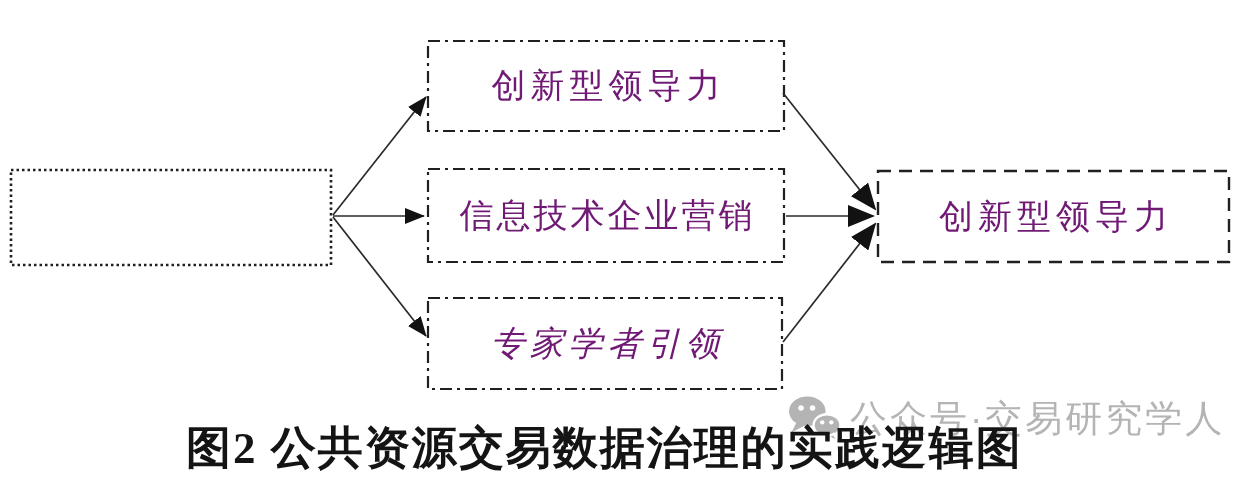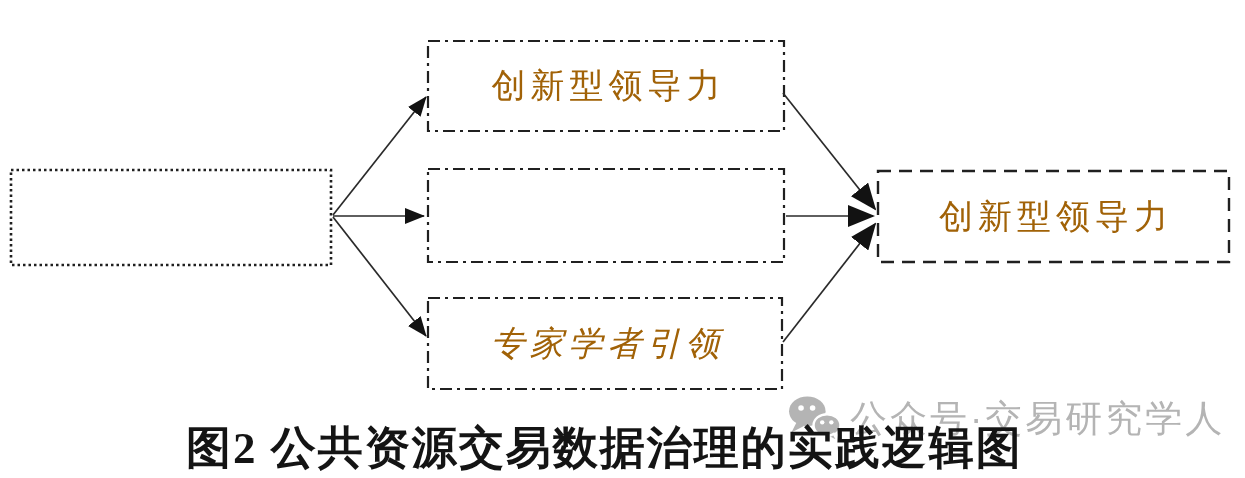--- a/index.html
+++ b/index.html
@@ -21,21 +21,21 @@
     width: 1245px; height: 478px;
     z-index: 1;
   }
   .box-label {
     position: absolute;
     z-index: 2;
     display: flex;
     align-items: center;
     justify-content: center;
     font-size: 34px;
-    color: #a16207;
+    color: #701a75;
     letter-spacing: 5px;
     text-indent: 5px;
     white-space: nowrap;
   }
   .lbl-source    { left: 11px;  top: 170px; width: 320px; height: 95px; }
   .lbl-top       { left: 428px; top: 41px;  width: 356px; height: 90px; }
   .lbl-mid       { left: 428px; top: 169px; width: 356px; height: 93px; letter-spacing: 3px; text-indent: 3px; }
   .lbl-bottom    { left: 428px; top: 298px; width: 354px; height: 91px; font-style: italic; }
   .lbl-outcome   { left: 878px; top: 171px; width: 351px; height: 91px; }
   .watermark {
@@ -89,20 +89,21 @@
     <line x1="333" y1="215" x2="426" y2="97" stroke="#2a2a2a" stroke-width="1.7" marker-end="url(#ahs)"></line>
     <line x1="333" y1="216" x2="424" y2="216" stroke="#2a2a2a" stroke-width="1.7" marker-end="url(#ahs)"></line>
     <line x1="333" y1="217" x2="426" y2="336" stroke="#2a2a2a" stroke-width="1.7" marker-end="url(#ahs)"></line>
 
     <line x1="783" y1="93" x2="875" y2="209" stroke="#2a2a2a" stroke-width="1.7" marker-end="url(#ahb)"></line>
     <line x1="786" y1="216" x2="873" y2="216" stroke="#2a2a2a" stroke-width="1.7" marker-end="url(#ahb)"></line>
     <line x1="783" y1="342" x2="875" y2="224" stroke="#2a2a2a" stroke-width="1.7" marker-end="url(#ahb)"></line>
   </svg>
 
   <div class="box-label lbl-top">创新型领导力</div>
+  <div class="box-label lbl-mid">信息技术企业营销</div>
   <div class="box-label lbl-bottom">专家学者引领</div>
   <div class="box-label lbl-outcome">创新型领导力</div>
 
   <div class="watermark">
     <svg width="58" height="50" viewBox="0 0 60 52" xmlns="http://www.w3.org/2000/svg">
       <g fill="#b4b4b4">
         <ellipse cx="22" cy="18" rx="19" ry="15.5"></ellipse>
         <path d="M11 29 L5.5 40 L19 33 Z"></path>
         <circle cx="15.5" cy="14.5" r="2.9" fill="#ffffff"></circle>
         <circle cx="27.5" cy="14.5" r="2.9" fill="#ffffff"></circle>

